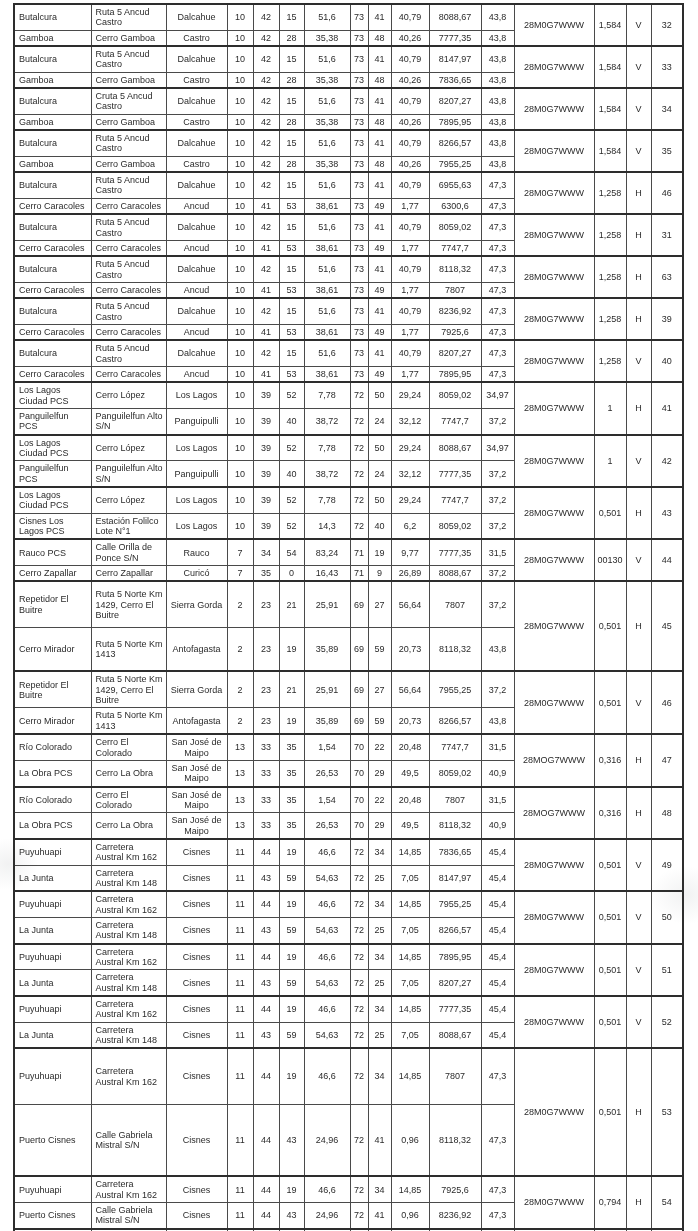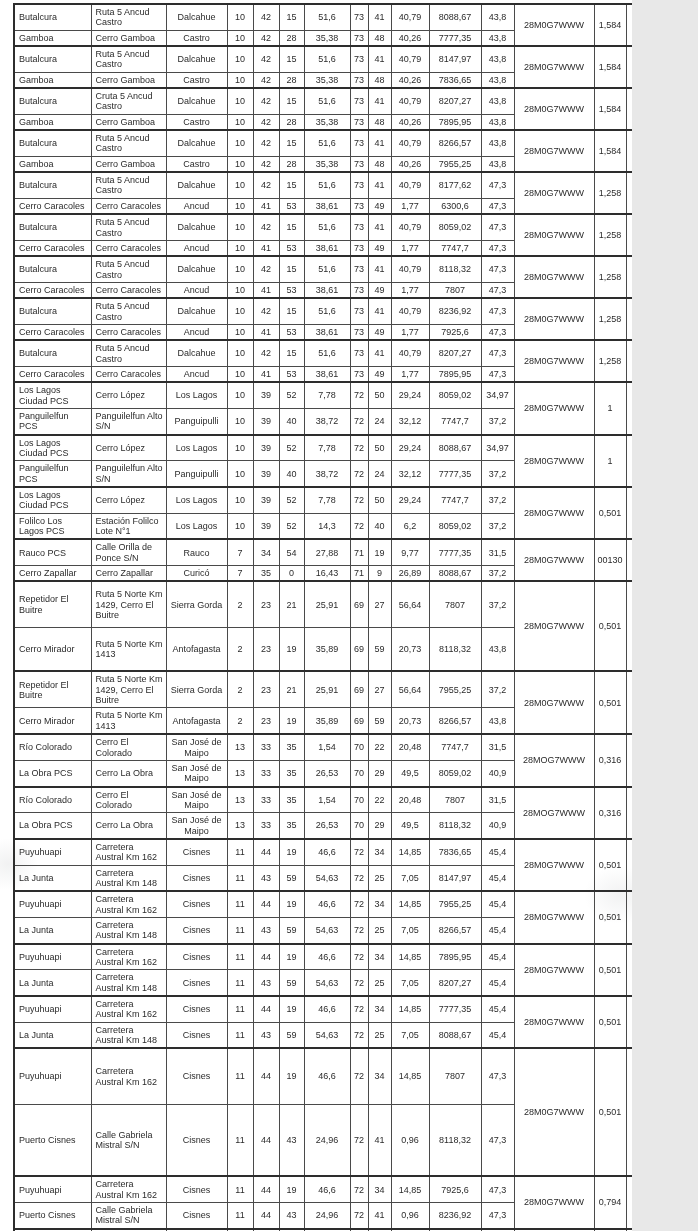--- a/index.html
+++ b/index.html
@@ -1,20 +1,20 @@
 <!DOCTYPE html>
 <html><head>
 <meta charset="utf-8">
 <style>
   * { box-sizing: border-box; margin: 0; padding: 0; }
   html,body { background:#e8e8e8; }
   body { font-family: "Liberation Sans", sans-serif; }
   .page {
     position: relative;
-    width: 632px;
+    width: 698px;
     height: 1231px;
     background: #ffffff;
     overflow: hidden;
   }
   table.stations {
     position: absolute;
     top: 3px;
     left: 13px;
     width: 669px;
     border-collapse: collapse;
@@ -202,21 +202,21 @@
           <td class="left">Butalcura</td>
           <td class="left">Ruta 5 Ancud Castro</td>
           <td>Dalcahue</td>
           <td>10</td>
           <td>42</td>
           <td>15</td>
           <td>51,6</td>
           <td>73</td>
           <td>41</td>
           <td>40,79</td>
-          <td>8177,62</td>
+          <td>6955,63</td>
           <td>47,3</td>
           <td rowspan="2">28M0G7WWW</td>
           <td rowspan="2">1,258</td>
           <td rowspan="2">H</td>
           <td rowspan="2">46</td>
         </tr>
         <tr>
           <td class="left">Cerro Caracoles</td>
           <td class="left">Cerro Caracoles</td>
           <td>Ancud</td>
@@ -434,41 +434,41 @@
           <td>50</td>
           <td>29,24</td>
           <td>7747,7</td>
           <td>37,2</td>
           <td rowspan="2">28M0G7WWW</td>
           <td rowspan="2">0,501</td>
           <td rowspan="2">H</td>
           <td rowspan="2">43</td>
         </tr>
         <tr>
-          <td class="left">Folilco Los Lagos PCS</td>
+          <td class="left">Cisnes Los Lagos PCS</td>
           <td class="left">Estación Folilco Lote N°1</td>
           <td>Los Lagos</td>
           <td>10</td>
           <td>39</td>
           <td>52</td>
           <td>14,3</td>
           <td>72</td>
           <td>40</td>
           <td>6,2</td>
           <td>8059,02</td>
           <td>37,2</td>
         </tr>
         <tr class="group-start">
           <td class="left">Rauco PCS</td>
           <td class="left">Calle Orilla de Ponce S/N</td>
           <td>Rauco</td>
           <td>7</td>
           <td>34</td>
           <td>54</td>
-          <td>27,88</td>
+          <td>83,24</td>
           <td>71</td>
           <td>19</td>
           <td>9,77</td>
           <td>7777,35</td>
           <td>31,5</td>
           <td rowspan="2">28M0G7WWW</td>
           <td rowspan="2">00130</td>
           <td rowspan="2">V</td>
           <td rowspan="2">44</td>
         </tr>

